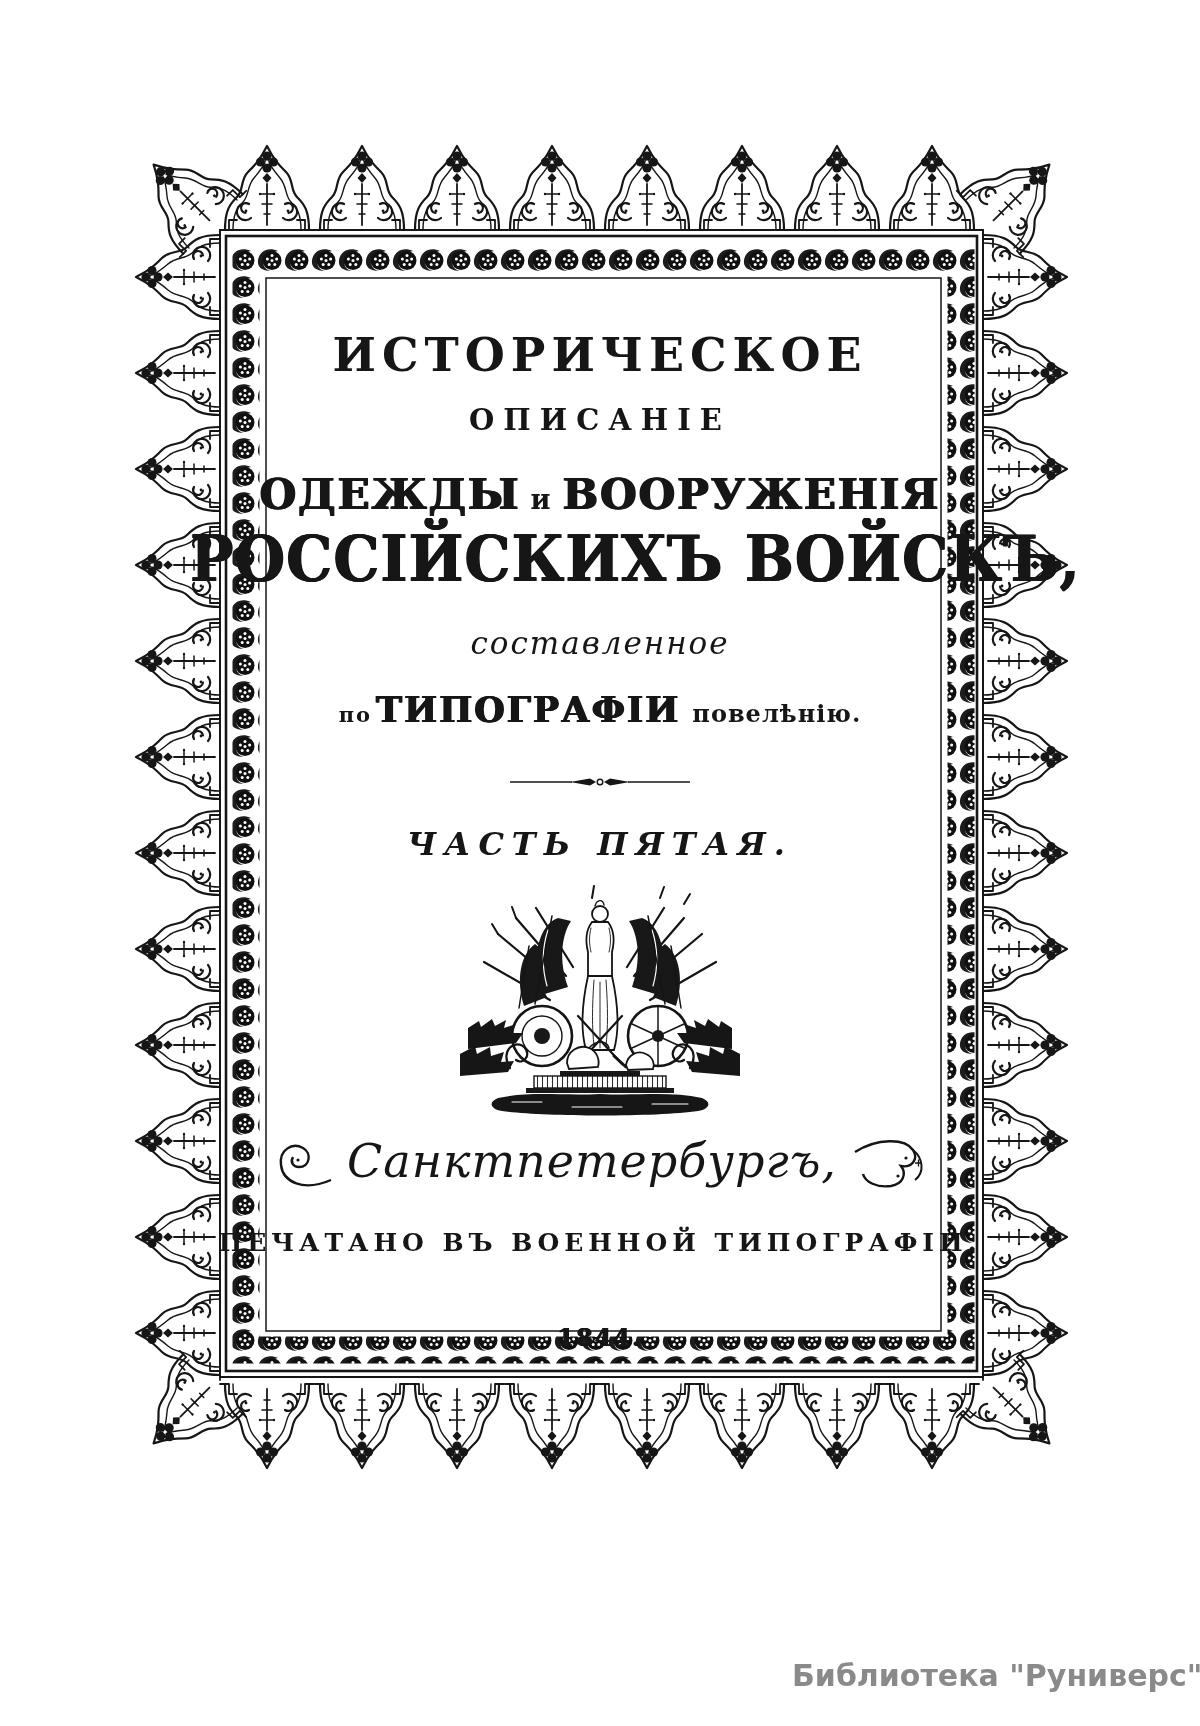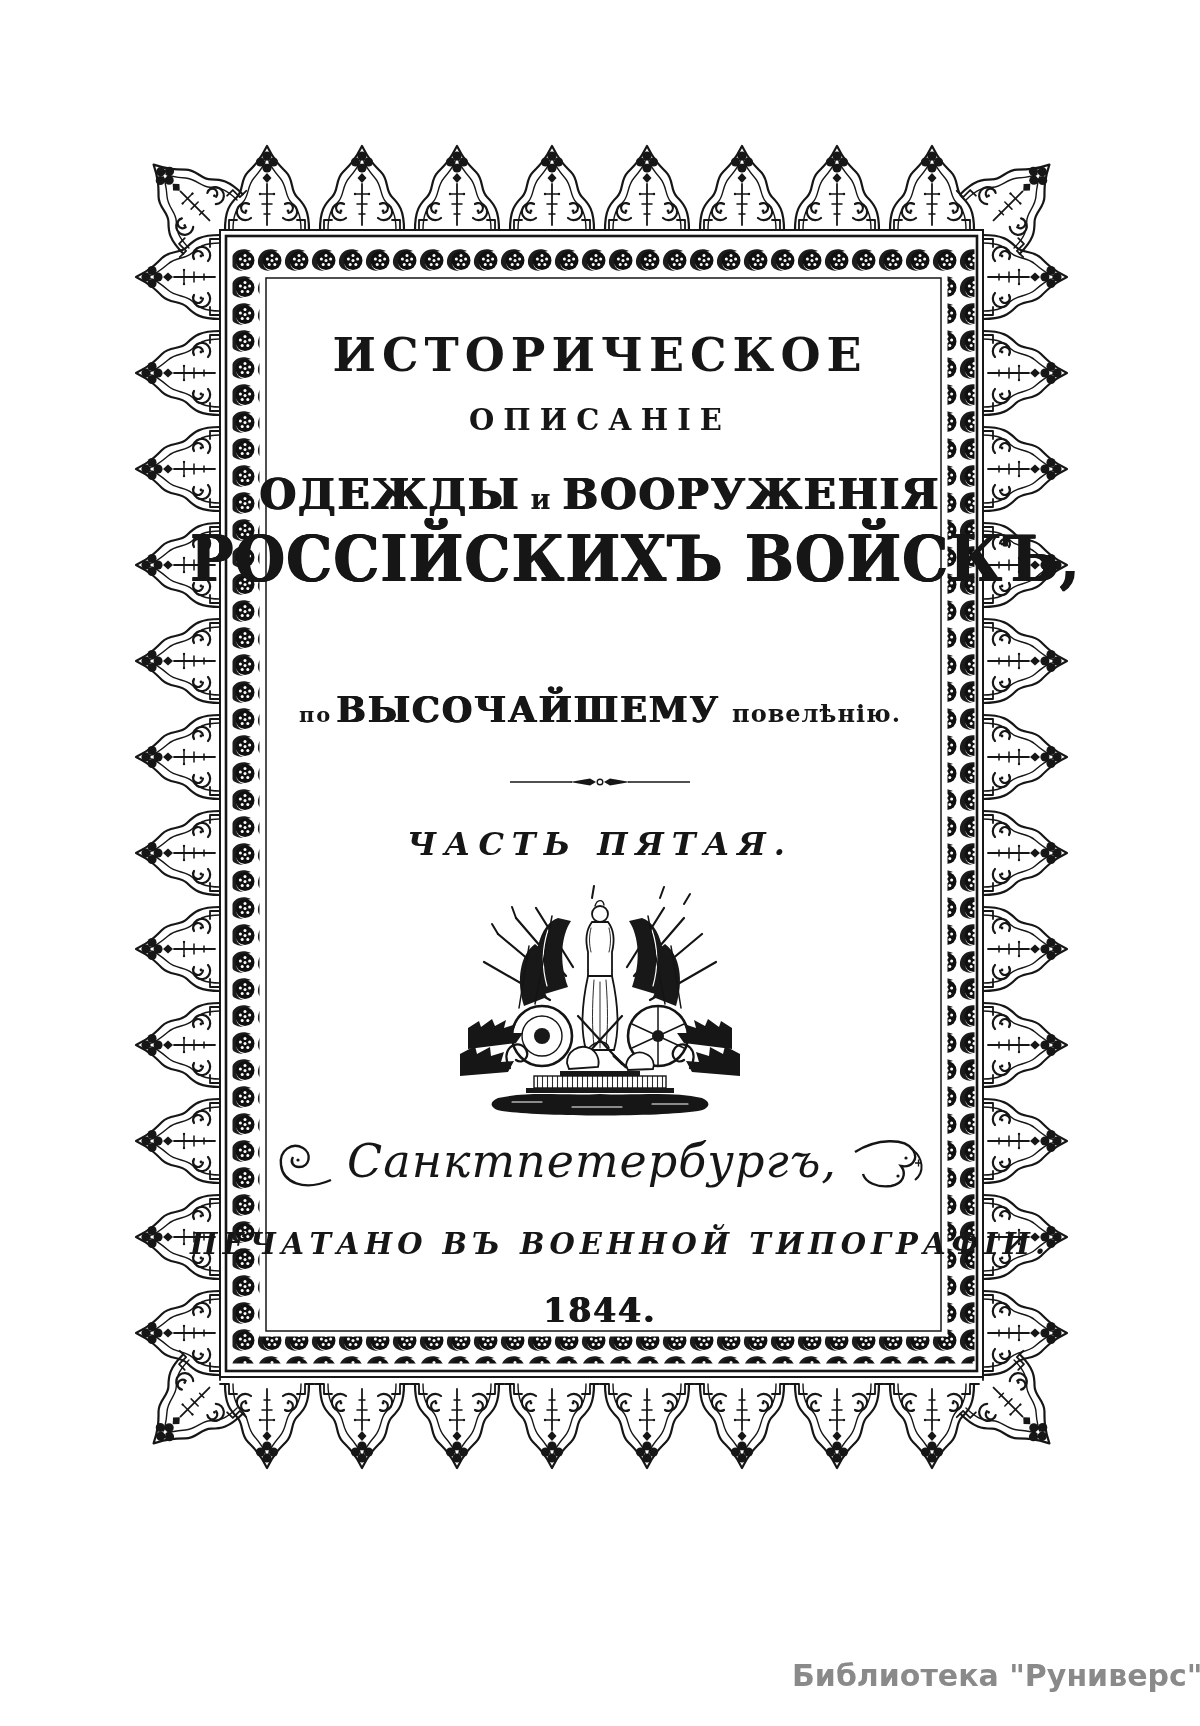--- a/index.html
+++ b/index.html
@@ -19,22 +19,22 @@
   .l6{top:692px;font-weight:bold;}
   .l6 .pre{font-size:21px;letter-spacing:2px;margin-right:4px;}
   .l6 .main{font-size:35px;letter-spacing:2px;text-shadow:0.7px 0 currentColor,-0.7px 0 currentColor;}
   .l6 .post{font-size:24px;letter-spacing:1px;margin-left:12px;}
   .divider{position:absolute;top:774px;left:0;width:100%;text-align:center;}
   .l7{top:812px;font-size:32px;font-weight:bold;font-style:italic;letter-spacing:8px;margin-top:16px;}
   .vignette-wrap{position:absolute;top:866px;left:50%;transform:translateX(-50%);}
   .city{top:1136px;font-size:46px;font-style:italic;letter-spacing:1px;text-align:center;}
   .city .citytext{padding:0 14px;}
   .city svg{vertical-align:middle;}
-  .imprint{top:1230px;font-size:29px;font-weight:bold;letter-spacing:5px;font-style:italic;}
-  .year{top:1294px;font-size:33px;font-weight:bold;letter-spacing:2px;
+  .imprint{top:1230px;font-size:25px;font-weight:bold;letter-spacing:5px;}
+  .year{top:1326px;font-size:24px;font-weight:bold;letter-spacing:2px;
         text-shadow:0.6px 0 currentColor,-0.6px 0 currentColor;}
   .watermark{position:absolute;left:792px;top:1658px;font-family:"DejaVu Sans", sans-serif;
              font-weight:bold;font-size:30px;color:#8a8a8a;white-space:nowrap;}
 </style>
 </head>
 <body>
 
 <div class="page">
 
   <svg class="border-svg" width="1012" height="1390" viewBox="0 0 1012 1390" aria-hidden="true">
@@ -141,22 +141,23 @@
 
   <div class="content">
 
     <div class="tline l1">ИСТОРИЧЕСКОЕ</div>
     <div class="tline l3"><span>ОДЕЖДЫ</span><span class="conj">и</span><span>ВООРУЖЕНІЯ</span></div>
 
     <div class="tline l2">ОПИСАНІЕ</div>
 
     <div class="tline l4">РОССІЙСКИХЪ ВОЙСКЪ,</div>
 
-
-    <div class="tline l6"><span class="pre">по</span><span class="main">ВЫСОЧАЙШЕМУ</span><span class="post">повелѣнію.</span></div>
+    <div class="tline l5">составленное</div>
+
+    <div class="tline l6"><span class="pre">по</span><span class="main">ТИПОГРАФІИ</span><span class="post">повелѣнію.</span></div>
 
     <div class="divider">
       <svg width="180" height="14" viewBox="0 0 180 14">
         <path d="M0,7 H62" stroke="#161616" stroke-width="1.6"></path>
         <path d="M60,7 L80,3.5 L86,7 L80,10.5 Z" fill="#161616"></path>
         <circle cx="90" cy="7" r="2.8" fill="none" stroke="#161616" stroke-width="1.4"></circle>
         <path d="M120,7 L100,3.5 L94,7 L100,10.5 Z" fill="#161616"></path>
         <path d="M118,7 H180" stroke="#161616" stroke-width="1.6"></path>
       </svg>
     </div>

